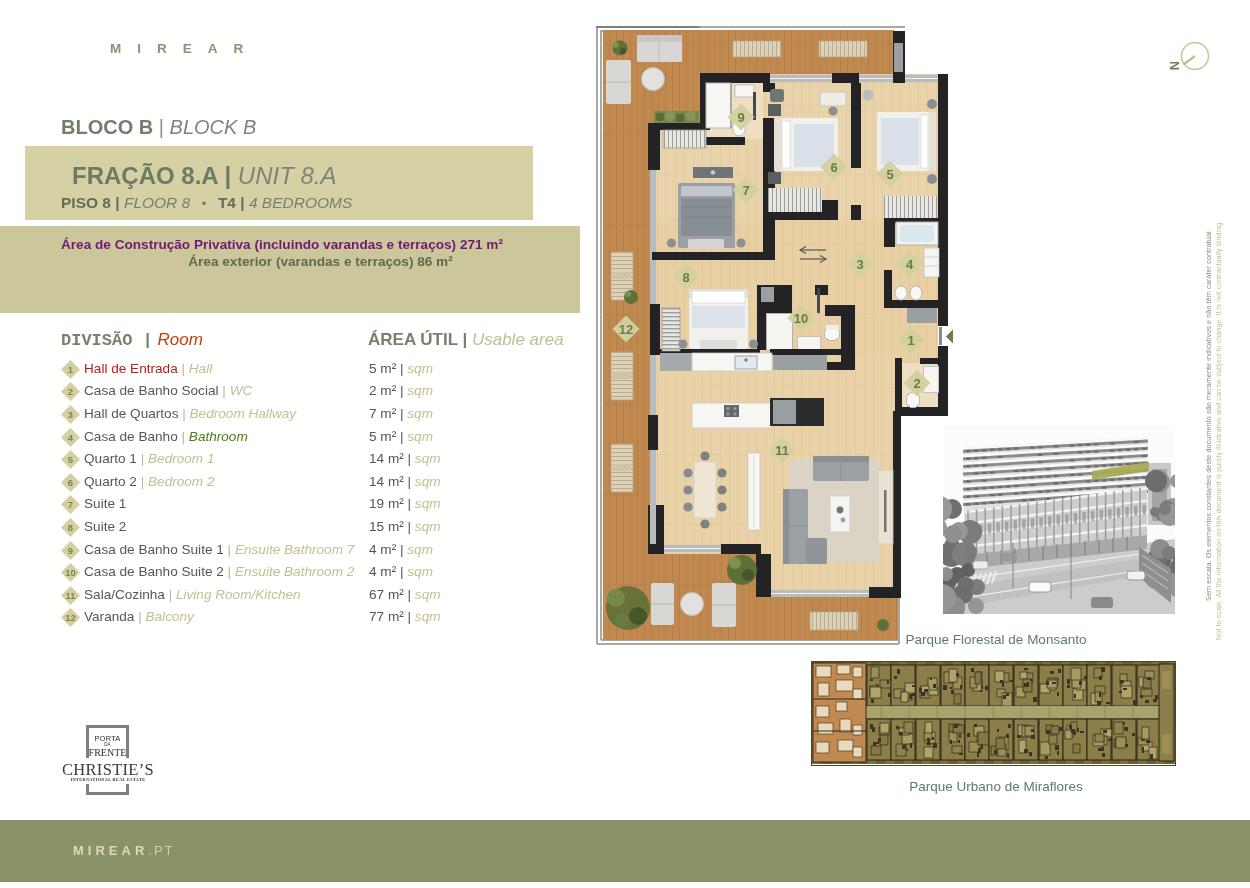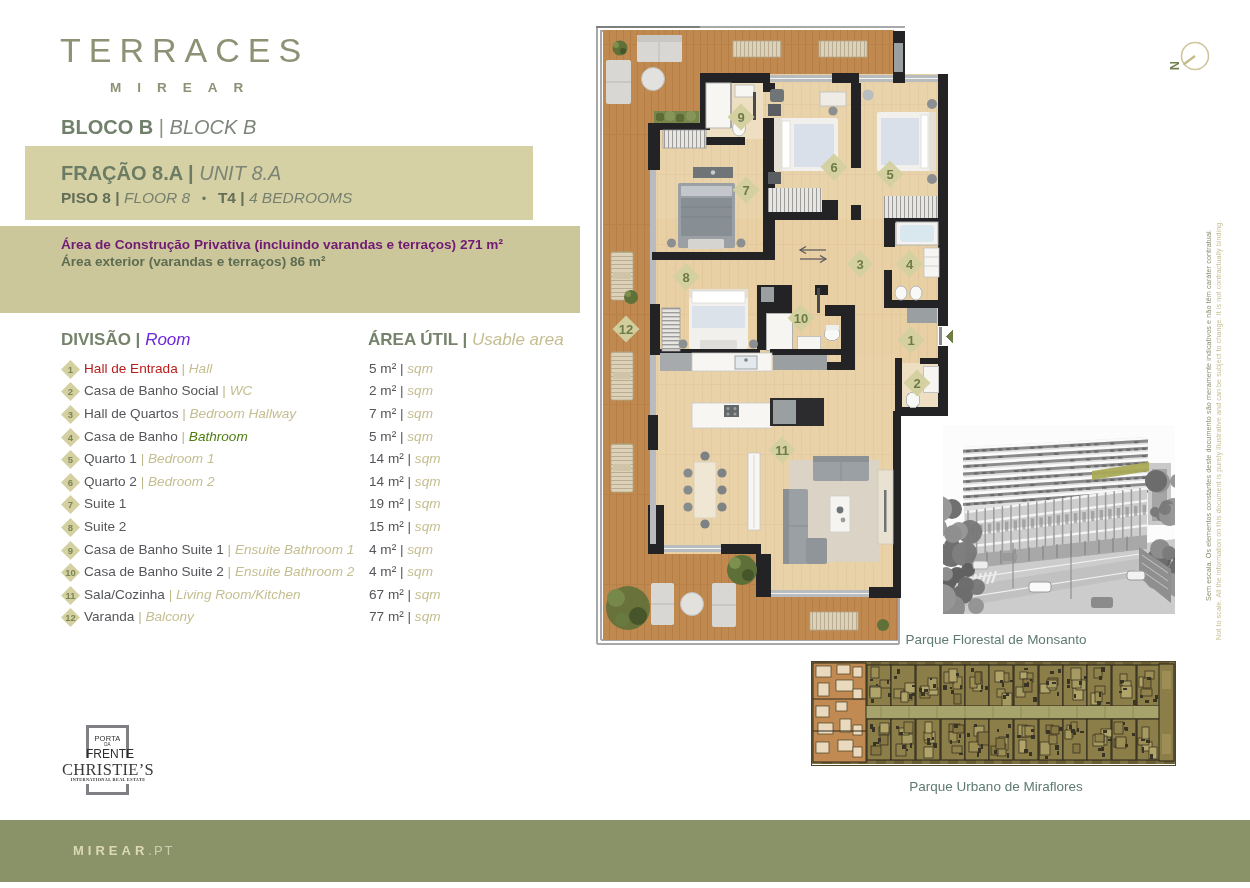--- a/index.html
+++ b/index.html
@@ -4,54 +4,53 @@
 <style>
   html,body{margin:0;padding:0;}
   body{width:1250px;height:888px;position:relative;background:#fff;
        font-family:"Liberation Sans",sans-serif;overflow:hidden;}
   .abs{position:absolute;}
 </style>
 </head>
 <body>
 
 <div class="abs" style="left:60px;top:31px;width:260px;">
-  <div style="font-size:34px;letter-spacing:8px;color:#8c9274;font-weight:400;">TERRACES</div>
   <div style="font-size:13.5px;letter-spacing:16px;color:#8c9274;font-weight:700;margin:10px 0 0 50px;">MIREAR</div>
 </div>
 
 <div class="abs" style="left:61px;top:116px;font-size:20px;">
   <span style="font-weight:700;color:#71806a;">BLOCO B</span>
   <span style="color:#8b9184;font-weight:400;"> | </span>
   <span style="font-style:italic;color:#7e867c;">BLOCK B</span>
 </div>
 
 <div class="abs" style="left:25px;top:146px;width:508px;height:74px;background:#d6d1a4;">
-  <div style="margin:16px 0 0 36px;font-size:20px;">
+  <div style="margin:16px 0 0 47px;font-size:24px;">
     <span style="font-weight:700;color:#6c7c64;">FRAÇÃO 8.A |</span>
     <span style="font-style:italic;color:#7b8477;"> UNIT 8.A</span>
   </div>
   <div style="margin:4px 0 0 36px;font-size:15.5px;">
     <span style="font-weight:700;color:#626e58;">PISO 8 |</span>
     <span style="font-style:italic;color:#76806e;"> FLOOR 8</span>
     <span style="color:#6c7a60;font-size:13px;">&nbsp;&nbsp;•&nbsp;&nbsp;</span>
     <span style="font-weight:700;color:#626e58;">T4 |</span>
     <span style="font-style:italic;color:#76806e;"> 4 BEDROOMS</span>
   </div>
 </div>
 
 <div class="abs" style="left:0;top:226px;width:580px;height:87px;background:#ccc79a;">
   <div style="margin:11px 0 0 61px;font-size:13.6px;line-height:16.6px;">
     <div style="font-weight:700;color:#701a75;">Área de Construção Privativa (incluindo varandas e terraços) 271 m²</div>
-    <div style="font-weight:700;color:#5e6c52;">Área exterior (varandas e terraços) 86 m²</div>
+    <div style="font-weight:700;color:#5e6c52;text-align:center;">Área exterior (varandas e terraços) 86 m²</div>
   </div>
 </div>
 
 <div class="abs" style="left:61px;top:330px;font-size:17px;">
-  <span style="font-weight:700;color:#75836b;">DIVISÃO |</span>
-  <span style="font-style:italic;color:#6d28d9;margin-top:17px;"> Room</span>
+  <span style="font-weight:700;color:#75836b;font-family:Liberation Mono, monospace;">DIVISÃO |</span>
+  <span style="font-style:italic;color:#c2410c;margin-top:17px;"> Room</span>
 </div>
 <div class="abs" style="left:368px;top:330px;font-size:17px;">
   <span style="font-weight:700;color:#75836b;">ÁREA ÚTIL |</span>
   <span style="font-style:italic;color:#c4be90;"> Usable area</span>
 </div>
 
 <div class="abs" style="left:61px;top:359.7px;width:19px;height:19px;">
 <svg width="19" height="19" viewBox="0 0 19 19">
       <polygon points="9.5,0 19,9.5 9.5,19 0,9.5" fill="#d5d0a2"></polygon>
       <text x="9.5" y="13.2" text-anchor="middle" font-size="9.5" font-weight="700" fill="#798753">1</text>
@@ -122,21 +121,21 @@
 </div>
 <div class="abs" style="left:84px;top:518.9px;font-size:13.6px;"><span style="color:#55565a;">Suite 2</span></div>
 <div class="abs" style="left:369px;top:518.9px;font-size:13.6px;"><span style="color:#55565a;">15 m² |</span><span style="font-style:italic;color:#c4be90;"> sqm</span></div>
 
 <div class="abs" style="left:61px;top:540.5px;width:19px;height:19px;">
 <svg width="19" height="19" viewBox="0 0 19 19">
       <polygon points="9.5,0 19,9.5 9.5,19 0,9.5" fill="#d5d0a2"></polygon>
       <text x="9.5" y="13.2" text-anchor="middle" font-size="9.5" font-weight="700" fill="#798753">9</text>
     </svg>
 </div>
-<div class="abs" style="left:84px;top:541.5px;font-size:13.6px;"><span style="color:#55565a;">Casa de Banho Suite 1</span><span style="color:#bdb78c;"> | </span><span style="font-style:italic;color:#c4be90;">Ensuite Bathroom 1</span></div>
+<div class="abs" style="left:84px;top:541.5px;font-size:13.6px;"><span style="color:#55565a;">Casa de Banho Suite 1</span><span style="color:#bdb78c;"> | </span><span style="font-style:italic;color:#c4be90;">Ensuite Bathroom 7</span></div>
 <div class="abs" style="left:369px;top:541.5px;font-size:13.6px;"><span style="color:#55565a;">4 m² |</span><span style="font-style:italic;color:#c4be90;"> sqm</span></div>
 
 <div class="abs" style="left:61px;top:563.1px;width:19px;height:19px;">
 <svg width="19" height="19" viewBox="0 0 19 19">
       <polygon points="9.5,0 19,9.5 9.5,19 0,9.5" fill="#d5d0a2"></polygon>
       <text x="9.5" y="13.2" text-anchor="middle" font-size="9.5" font-weight="700" fill="#798753">10</text>
     </svg>
 </div>
 <div class="abs" style="left:84px;top:564.1px;font-size:13.6px;"><span style="color:#55565a;">Casa de Banho Suite 2</span><span style="color:#bdb78c;"> | </span><span style="font-style:italic;color:#c4be90;">Ensuite Bathroom 2</span></div>
 <div class="abs" style="left:369px;top:564.1px;font-size:13.6px;"><span style="color:#55565a;">4 m² |</span><span style="font-style:italic;color:#c4be90;"> sqm</span></div>
@@ -1221,21 +1220,21 @@
 
 <div class="abs" style="left:1215px;top:640px;transform:rotate(-90deg);transform-origin:0 0;white-space:nowrap;font-size:7.1px;letter-spacing:0.1px;color:#c6c094;">Not to scale. All the information on this document is purely illustrative and can be subject to change. It is not contractually binding.</div>
 
 <div class="abs" style="left:60px;top:720px;width:150px;height:80px;">
 
 <div style="position:absolute;left:26px;top:5px;width:37px;height:64px;border:3px solid #7f8083;"></div>
 <div style="position:absolute;left:-27px;top:38px;width:150px;height:26px;background:#fff;"></div>
 
 <div style="position:absolute;left:26px;top:14px;width:43px;text-align:center;font-size:7.5px;color:#2e2e30;letter-spacing:0.2px;">PORTA</div>
 <div style="position:absolute;left:26px;top:22px;width:43px;text-align:center;font-size:4.5px;color:#2e2e30;">DA</div>
-<div style="position:absolute;left:26px;top:27px;width:43px;text-align:center;font-size:12px;color:#2e2e30;">FRENTE</div>
+<div style="position:absolute;left:26px;top:27px;width:43px;text-align:center;font-size:10px;color:#2e2e30;font-family:Liberation Serif, serif;">FRENTE</div>
 
 <div style="position:absolute;left:-27px;top:40px;width:150px;text-align:center;font-family:'Liberation Serif',serif;font-size:16.5px;color:#3a3a3c;letter-spacing:0.3px;">CHRISTIE’S</div>
 
 <div style="position:absolute;left:-27px;top:56.5px;width:150px;text-align:center;font-family:'Liberation Serif',serif;font-size:4.2px;font-weight:700;color:#2e2e30;letter-spacing:0.4px;">INTERNATIONAL REAL ESTATE</div>
 </div>
 
 <div class="abs" style="left:0;top:820px;width:1250px;height:62px;background:#8a9368;">
   <div style="margin:23px 0 0 73px;font-size:13px;">
     <span style="font-weight:700;letter-spacing:4px;color:#ddd8b6;">MIREAR</span><span style="letter-spacing:2px;color:#c9cfae;">.PT</span>
   </div>

